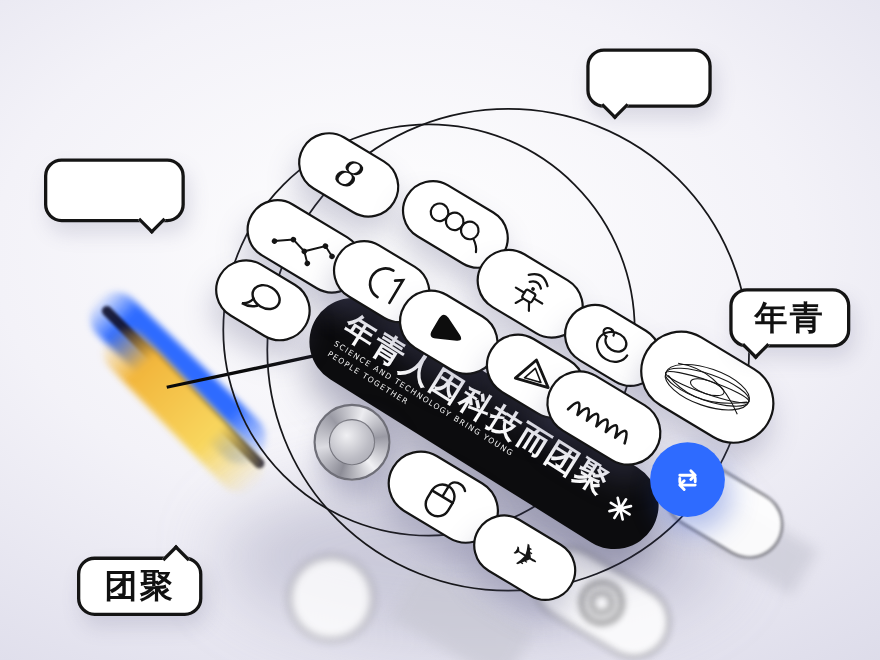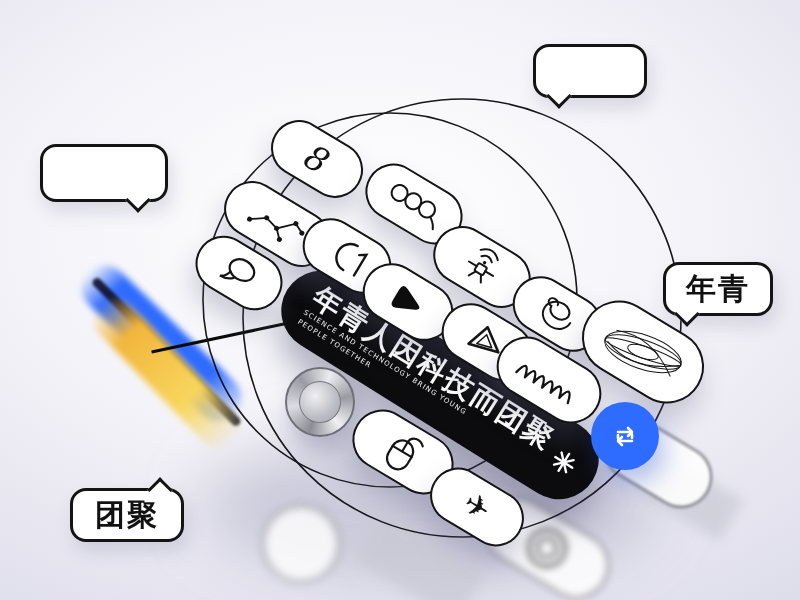--- a/index.html
+++ b/index.html
@@ -256,18 +256,18 @@
 
   <div class="bubble" style="left:533px;top:44px;width:108px;height:48px;">
     <span class="tail tail-down" style="left:14px;"></span>
   </div>
 
   <div class="bubble" style="left:663px;top:262px;width:104px;height:48px;">
     <span>年青</span>
     <span class="tail tail-down" style="left:12px;"></span>
   </div>
 
-  <div class="bubble" style="left:70px;top:488px;width:108px;height:48px;">
+  <div class="bubble" style="left:70px;top:506px;width:108px;height:48px;">
     <span>团聚</span>
     <span class="tail tail-up" style="left:78px;"></span>
   </div>
 
 </div>
 
 </body></html>

